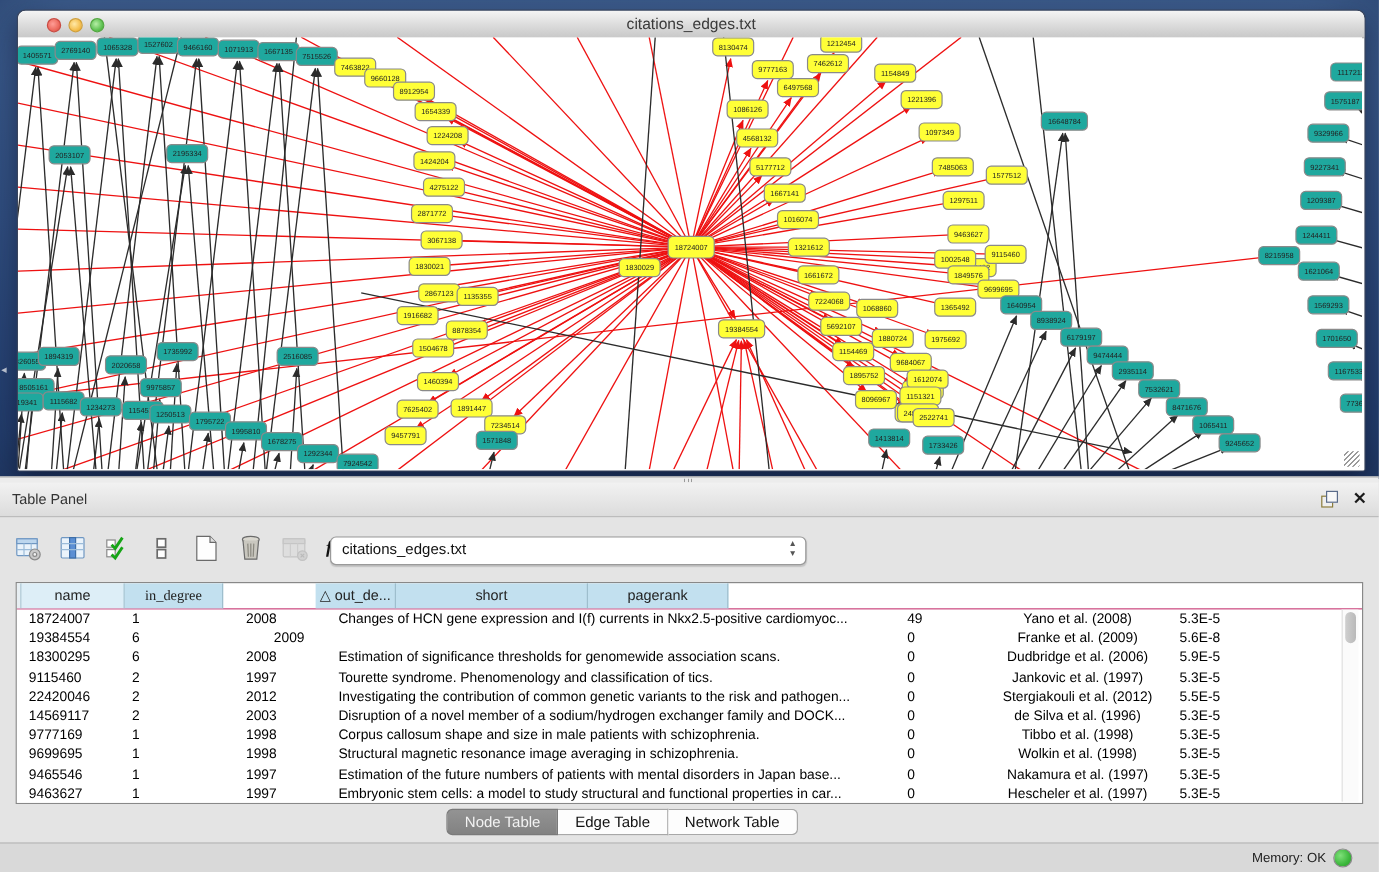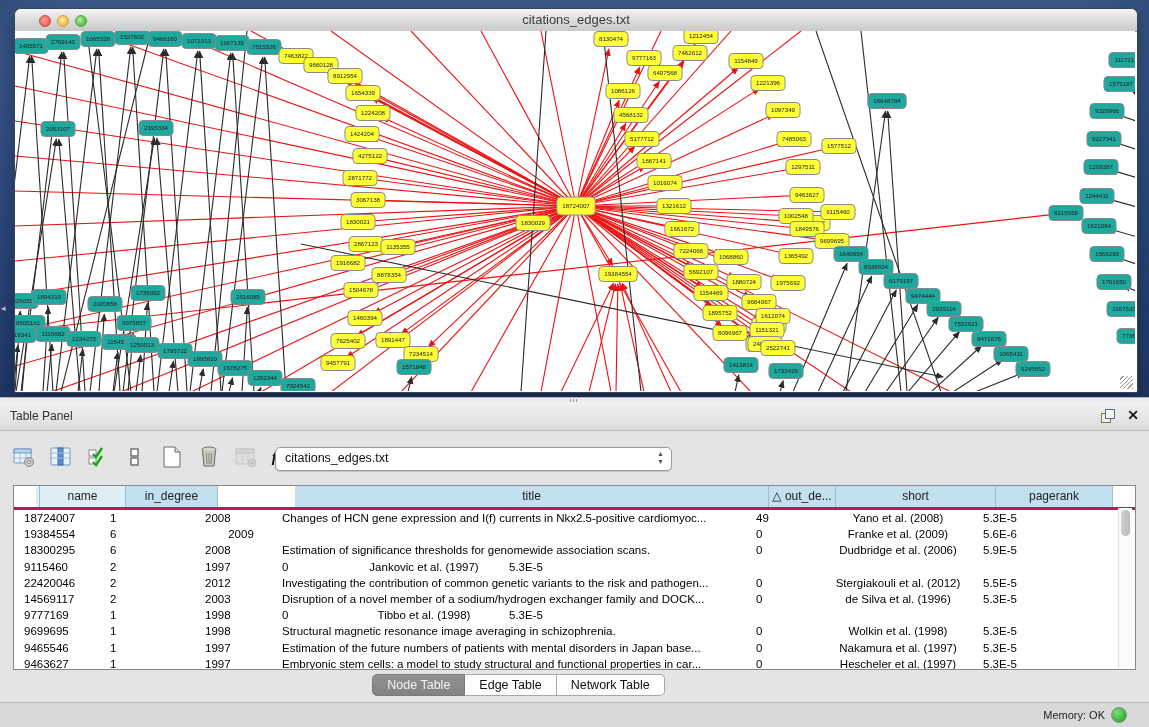--- a/index.html
+++ b/index.html
@@ -51,21 +51,21 @@
   .tool-btn.disabled{opacity:.45;cursor:default;}
   .fx{font-size:15px;font-style:italic;font-family:"Liberation Serif",serif;font-weight:bold;color:#111;}
   .combo{position:absolute;left:275px;top:45px;width:395px;height:22px;background:#fff;
     border:1px solid #9a9a9a;border-radius:5px;box-shadow:0 1px 1px rgba(0,0,0,.15);}
   .combo .val{position:absolute;left:9px;top:3px;font-size:12.5px;color:#111;}
   .combo .arrows{position:absolute;right:7px;top:2px;font-size:7px;color:#555;line-height:8px;text-align:center;}
 
   
   .data-table{position:absolute;left:13px;top:83px;width:1123px;height:185px;
     background:#fff;border:1px solid #888;box-sizing:border-box;overflow:hidden;}
-  .thead{display:flex;height:21px;border-bottom:3px solid #be185d;justify-content:center;}
+  .thead{display:flex;height:21px;border-bottom:1px solid #be185d;}
   .th{box-sizing:border-box;background:#c2e0ef;border-right:1px solid #9ebecd;
     font-size:12px;color:#222;text-align:center;line-height:20px;overflow:hidden;white-space:nowrap;}
   .th.corner{background:#e7eef2;}
   .th.first{background:#ddeef7;}
   .tr{display:flex;height:16.2px;background:#fff;}
   .td{box-sizing:border-box;font-size:11.5px;color:#000;line-height:16px;
     padding:0 0 0 5px;overflow:hidden;white-space:nowrap;text-overflow:ellipsis;}
   .td.center{text-align:center;padding:0;}
   .vscroll{position:absolute;right:3px;top:22px;width:13px;height:160px;
     background:#fbfbfb;border-left:1px solid #e0e0e0;}
@@ -828,23 +828,22 @@
 
   <div class="combo">
     <span class="val">citations_edges.txt</span>
     <span class="arrows">▲<br>▼</span>
   </div>
 
   <div class="data-table">
     <div class="thead" id="thead">
         <div class="th corner" style="width: 4px;"></div>
         <div class="th first" style="width: 86px;">name</div>
-        <div class="th" style="width: 92px;">in_degree</div>
+        <div class="th" style="width: 82px; font-family: Liberation Serif, serif;">in_degree</div>
         <div class="th" style="width: 77px; margin-top: 32px;">year</div>
-        <div class="th" style="width: 474px;">title</div>
         <div class="th" style="width: 67px;">△ out_de...</div>
         <div class="th" style="width: 160px;">short</div>
         <div class="th" style="width: 117px;">pagerank</div>
       </div>
     <div id="tbody">
         <div class="tr">
           <div class="td" style="width: 4px;"></div>
           <div class="td" style="width: 86px;">18724007</div>
           <div class="td" style="width: 95px;">1</div>
           <div class="td" style="width: 77px;">2008</div>
@@ -854,37 +853,38 @@
           <div class="td" style="width: 117px;">5.3E-5</div>
         </div>
         <div class="tr">
           <div class="td" style="width: 4px;"></div>
           <div class="td" style="width: 86px;">19384554</div>
           <div class="td" style="width: 95px;">6</div>
           <div class="td" style="width: 77px; text-align: center;">2009</div>
           <div class="td" style="width: 474px; margin-top: 36px;">Genome-wide association studies in ADHD.</div>
           <div class="td" style="width: 67px;">0</div>
           <div class="td center" style="width: 160px;">Franke et al. (2009)</div>
-          <div class="td" style="width: 117px;">5.6E-6</div>
+          <div class="td" style="width: 117px;">5.6E-8</div>
         </div>
         <div class="tr">
           <div class="td" style="width: 4px;"></div>
           <div class="td" style="width: 86px;">18300295</div>
           <div class="td" style="width: 95px;">6</div>
           <div class="td" style="width: 77px;">2008</div>
           <div class="td" style="width: 474px;">Estimation of significance thresholds for genomewide association scans.</div>
           <div class="td" style="width: 67px;">0</div>
           <div class="td center" style="width: 160px;">Dudbridge et al. (2006)</div>
           <div class="td" style="width: 117px;">5.9E-5</div>
         </div>
         <div class="tr">
           <div class="td" style="width: 4px;"></div>
           <div class="td" style="width: 86px;">9115460</div>
           <div class="td" style="width: 95px;">2</div>
           <div class="td" style="width: 77px;">1997</div>
+          <div class="td" style="width: 474px;">Tourette syndrome. Phenomenology and classification of tics.</div>
           <div class="td" style="width: 67px;">0</div>
           <div class="td center" style="width: 160px;">Jankovic et al. (1997)</div>
           <div class="td" style="width: 117px;">5.3E-5</div>
         </div>
         <div class="tr">
           <div class="td" style="width: 4px;"></div>
           <div class="td" style="width: 86px;">22420046</div>
           <div class="td" style="width: 95px;">2</div>
           <div class="td" style="width: 77px;">2012</div>
           <div class="td" style="width: 474px;">Investigating the contribution of common genetic variants to the risk and pathogen...</div>
@@ -900,20 +900,21 @@
           <div class="td" style="width: 474px;">Disruption of a novel member of a sodium/hydrogen exchanger family and DOCK...</div>
           <div class="td" style="width: 67px;">0</div>
           <div class="td center" style="width: 160px;">de Silva et al. (1996)</div>
           <div class="td" style="width: 117px;">5.3E-5</div>
         </div>
         <div class="tr">
           <div class="td" style="width: 4px;"></div>
           <div class="td" style="width: 86px;">9777169</div>
           <div class="td" style="width: 95px;">1</div>
           <div class="td" style="width: 77px;">1998</div>
+          <div class="td" style="width: 474px;">Corpus callosum shape and size in male patients with schizophrenia.</div>
           <div class="td" style="width: 67px;">0</div>
           <div class="td center" style="width: 160px;">Tibbo et al. (1998)</div>
           <div class="td" style="width: 117px;">5.3E-5</div>
         </div>
         <div class="tr">
           <div class="td" style="width: 4px;"></div>
           <div class="td" style="width: 86px;">9699695</div>
           <div class="td" style="width: 95px;">1</div>
           <div class="td" style="width: 77px;">1998</div>
           <div class="td" style="width: 474px;">Structural magnetic resonance image averaging in schizophrenia.</div>

